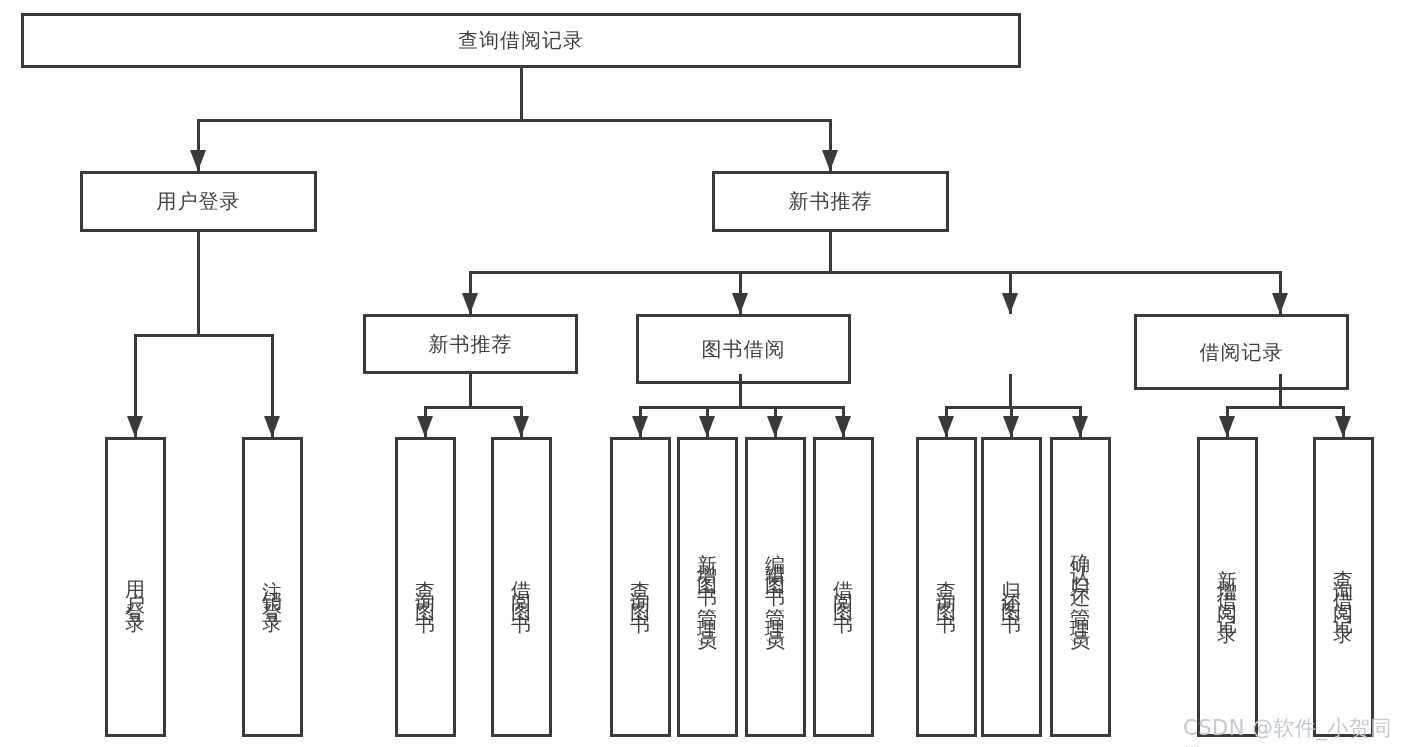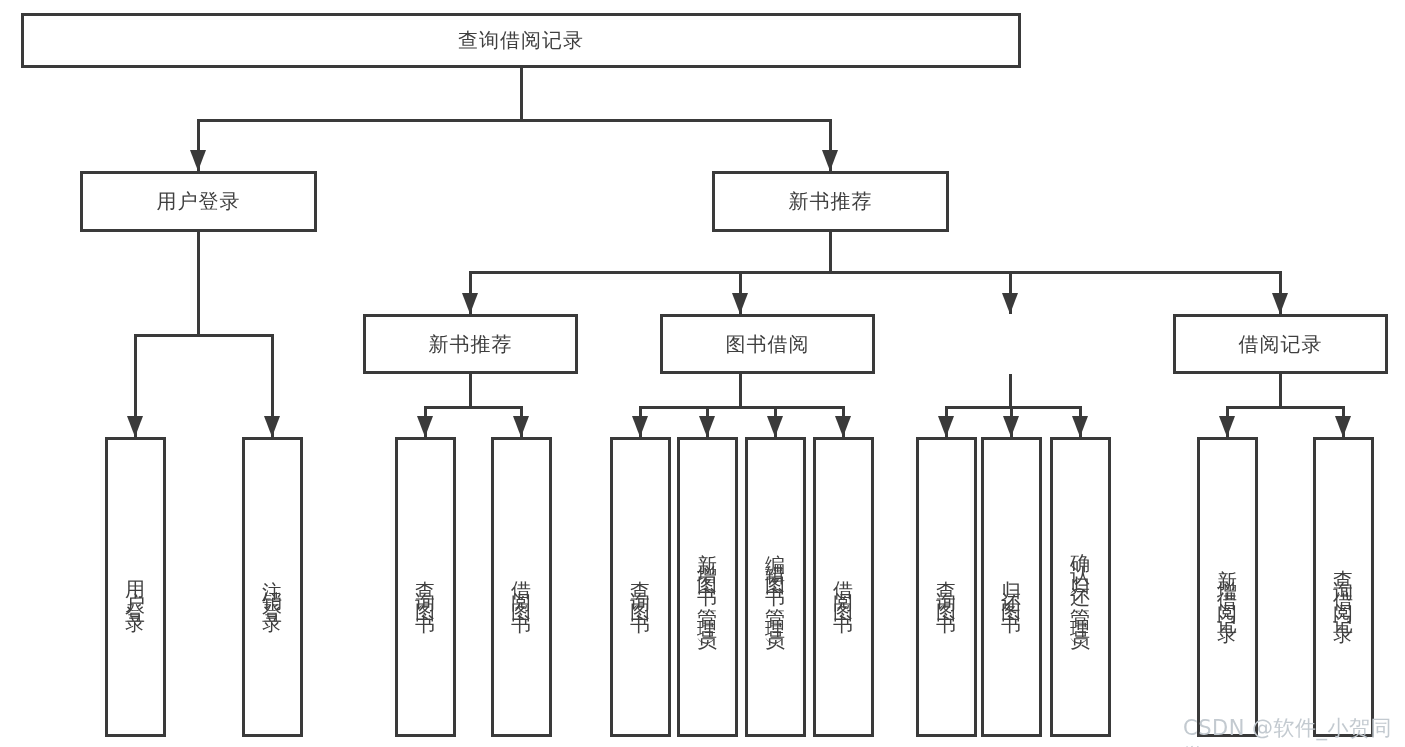--- a/index.html
+++ b/index.html
@@ -54,22 +54,22 @@
   <div class="vl" style="left:469px;top:274px;height:40px"></div>
   <div class="ar" style="left:462px;top:293px"></div>
   <div class="vl" style="left:739px;top:274px;height:40px"></div>
   <div class="ar" style="left:732px;top:293px"></div>
   <div class="vl" style="left:1009px;top:274px;height:40px"></div>
   <div class="ar" style="left:1002px;top:293px"></div>
   <div class="vl" style="left:1279px;top:274px;height:40px"></div>
   <div class="ar" style="left:1272px;top:293px"></div>
 
   <div class="box hbox" style="left:363px;top:314px;width:215px;height:60px">新书推荐</div>
-  <div class="box hbox" style="left:660px;top:314px;width:215px;height:60px">图书借阅</div>
-  <div class="box hbox" style="left:1173px;top:314px;width:215px;height:60px">借阅记录</div>
+  <div class="box hbox" style="left:636px;top:314px;width:215px;height:70px">图书借阅</div>
+  <div class="box hbox" style="left:1134px;top:314px;width:215px;height:76px">借阅记录</div>
 
   <div class="vl" style="left:469px;top:374px;height:34px"></div>
   <div class="hl" style="left:424px;top:406px;width:99px"></div>
   <div class="vl" style="left:424px;top:409px;height:28px"></div>
   <div class="ar" style="left:417px;top:416px"></div>
   <div class="vl" style="left:520px;top:409px;height:28px"></div>
   <div class="ar" style="left:513px;top:416px"></div>
 
   <div class="vl" style="left:739px;top:374px;height:34px"></div>
   <div class="hl" style="left:639px;top:406px;width:206px"></div>

